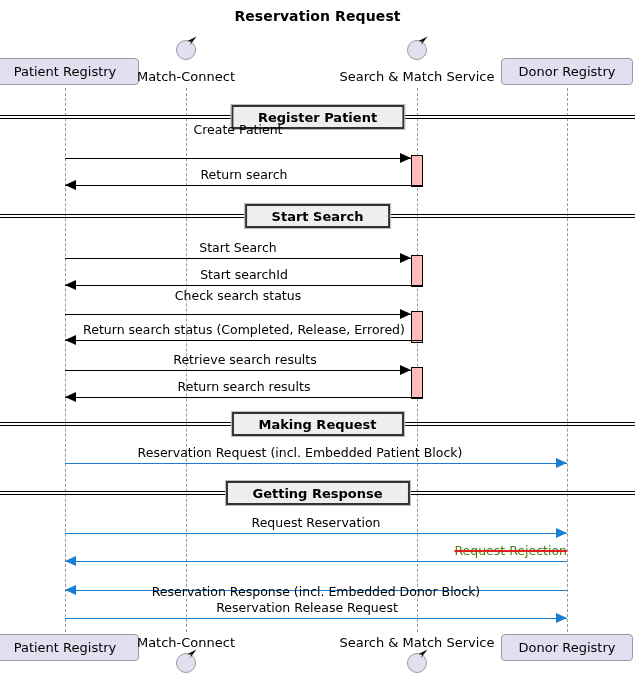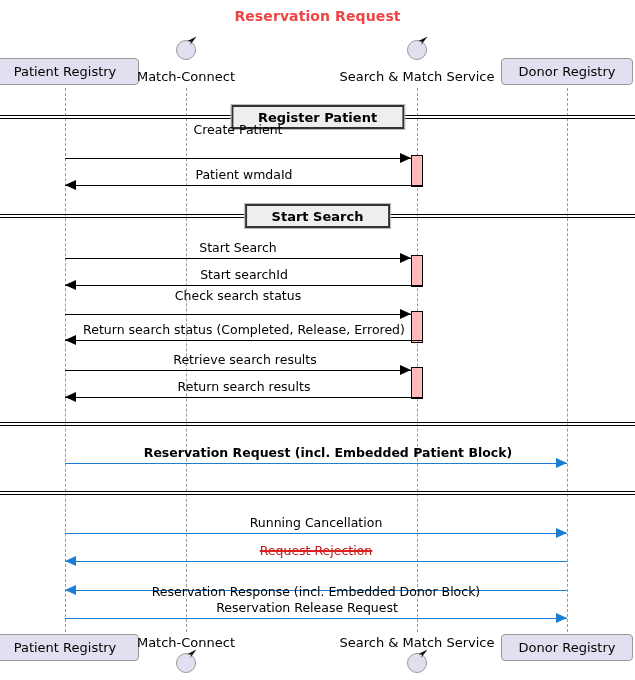--- a/index.html
+++ b/index.html
@@ -22,21 +22,21 @@
 
   
   .diagram-title {
     position: absolute;
     left: 0;
     top: 8px;
     width: 635px;
     text-align: center;
     font-size: 14px;
     font-weight: bold;
-    color: #ef4444;
+    color: #000000;
     letter-spacing: 0.1px;
   }
 
   
   .lifeline {
     position: absolute;
     width: 0;
     border-left: 1px dashed #999999;
   }
 
@@ -144,21 +144,22 @@
     color: #000000;
     white-space: nowrap;
     height: 16px;
     line-height: 16px;
     text-align: center;
   }
   .msg-label.rejected {
     text-decoration: line-through;
     text-decoration-color: #e02020;
     text-decoration-thickness: 2px;
-    color: #b91c1c;
+    color: #4d7c0f;
+    text-align: right;
   }
 
   
   .activation {
     position: absolute;
     box-sizing: border-box;
     width: 12px;
     background: #FFBBBB;
     border: 1px solid #000000;
   }
@@ -194,42 +195,44 @@
       <div class="divider" style="top: 105px;">
         <div class="rail"></div>
         <div class="divider-box">Register Patient</div>
       </div>
       <div class="divider" style="top: 204px;">
         <div class="rail"></div>
         <div class="divider-box">Start Search</div>
       </div>
       <div class="divider" style="top: 412px;">
         <div class="rail"></div>
+        <div class="divider-box">Making Request</div>
       </div>
       <div class="divider" style="top: 481px;">
         <div class="rail"></div>
+        <div class="divider-box">Getting Response</div>
       </div>
     </div>
   <div id="activations">
       <div class="activation" style="left: 411px; top: 155px; height: 32px;"></div>
       <div class="activation" style="left: 411px; top: 255px; height: 32px;"></div>
       <div class="activation" style="left: 411px; top: 311px; height: 32px;"></div>
       <div class="activation" style="left: 411px; top: 367px; height: 32px;"></div>
     </div>
   <div id="messages">
       <div class="msg" style="left: 65px; top: 158px; width: 346px;">
         <div class="line" style="width: 346px;"></div>
         <div class="head right" style="left: 335px;"></div>
       </div>
       <div class="msg-label" style="left: 65px; width: 346px; top: 122px;">Create Patient</div>
       <div class="msg" style="left: 65px; top: 185px; width: 358px;">
         <div class="line" style="width: 358px;"></div>
         <div class="head left" style="left: 0px;"></div>
       </div>
-      <div class="msg-label" style="left: 65px; width: 358px; top: 167px;">Patient wmdaId</div>
+      <div class="msg-label" style="left: 65px; width: 358px; top: 167px;">Return search</div>
       <div class="msg" style="left: 65px; top: 258px; width: 346px;">
         <div class="line" style="width: 346px;"></div>
         <div class="head right" style="left: 335px;"></div>
       </div>
       <div class="msg-label" style="left: 65px; width: 346px; top: 240px;">Start Search</div>
       <div class="msg" style="left: 65px; top: 285px; width: 358px;">
         <div class="line" style="width: 358px;"></div>
         <div class="head left" style="left: 0px;"></div>
       </div>
       <div class="msg-label" style="left: 65px; width: 358px; top: 267px;">Start searchId</div>
@@ -250,26 +253,26 @@
       <div class="msg-label" style="left: 72px; width: 346px; top: 352px;">Retrieve search results</div>
       <div class="msg" style="left: 65px; top: 397px; width: 358px;">
         <div class="line" style="width: 358px;"></div>
         <div class="head left" style="left: 0px;"></div>
       </div>
       <div class="msg-label" style="left: 65px; width: 358px; top: 379px;">Return search results</div>
       <div class="msg blue" style="left: 65px; top: 463px; width: 502px;">
         <div class="line" style="width: 502px;"></div>
         <div class="head right" style="left: 491px;"></div>
       </div>
-      <div class="msg-label" style="left: 77px; width: 502px; top: 445px; font-weight: bold;">Reservation Request (incl. Embedded Patient Block)</div>
+      <div class="msg-label" style="left: 49px; width: 502px; top: 445px;">Reservation Request (incl. Embedded Patient Block)</div>
       <div class="msg blue" style="left: 65px; top: 533px; width: 502px;">
         <div class="line" style="width: 502px;"></div>
         <div class="head right" style="left: 491px;"></div>
       </div>
-      <div class="msg-label" style="left: 65px; width: 502px; top: 515px;">Running Cancellation</div>
+      <div class="msg-label" style="left: 65px; width: 502px; top: 515px;">Request Reservation</div>
       <div class="msg blue" style="left: 65px; top: 561px; width: 502px;">
         <div class="line" style="width: 502px;"></div>
         <div class="head left" style="left: 0px;"></div>
       </div>
       <div class="msg-label rejected" style="left: 65px; width: 502px; top: 543px;">Request Rejection</div>
       <div class="msg blue" style="left: 65px; top: 590px; width: 502px;">
         <div class="line" style="width: 502px;"></div>
         <div class="head left" style="left: 0px;"></div>
       </div>
       <div class="msg-label" style="left: 65px; width: 502px; top: 584px;">Reservation Response (incl. Embedded Donor Block)</div>

